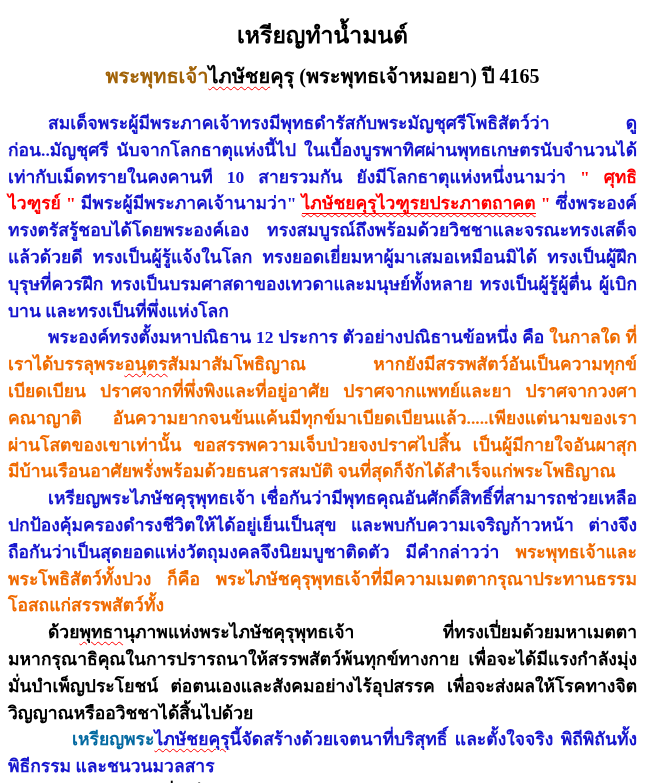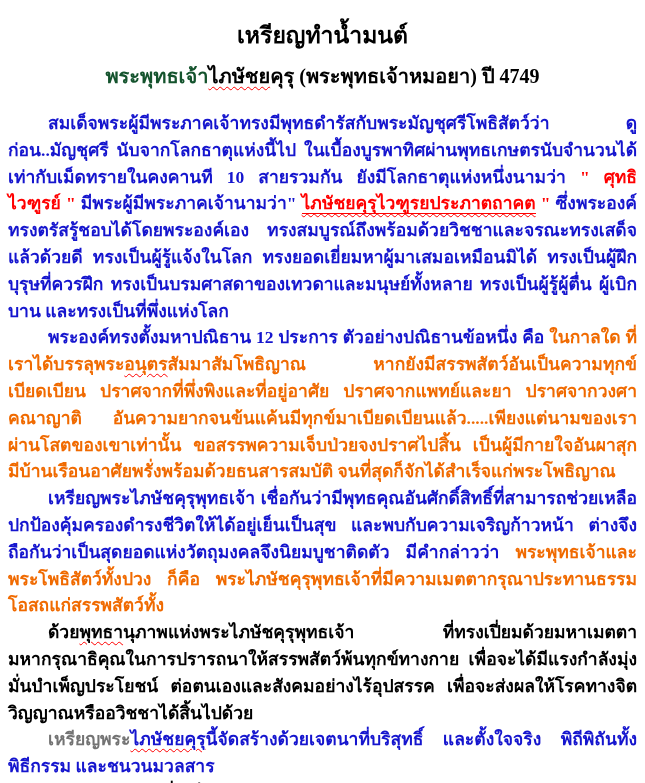--- a/index.html
+++ b/index.html
@@ -35,21 +35,21 @@
     text-decoration:underline wavy #ff0000 1px;
     text-underline-offset:4px;
   }
 </style>
 </head>
 <body>
 
 <div class="page">
   <div>
       <p class="block title"><span style="color: rgb(0, 0, 0);">เหรียญทำน้ำมนต์</span></p>
-      <p class="block subtitle"><span style="color: #14532d;">พระพุทธเจ้า</span><span class="sq" style="color: #000000;">ไภษัชย</span><span style="color: rgb(0, 0, 0);">คุรุ (พระพุทธเจ้าหมอยา)  ปี 4749</span></p>
+      <p class="block subtitle"><span style="color: #a16207;">พระพุทธเจ้า</span><span class="sq" style="color: #000000;">ไภษัชย</span><span style="color: rgb(0, 0, 0);">คุรุ (พระพุทธเจ้าหมอยา)  ปี 4165</span></p>
       <p class="block body indent"><span style="color: rgb(21, 21, 206);">สมเด็จพระผู้มีพระภาคเจ้าทรงมีพุทธดำรัสกับพระมัญชุศรีโพธิสัตว์ว่า  ดูก่อน..มัญชุศรี นับจากโลกธาตุแห่งนี้ไป ในเบื้องบูรพาทิศผ่านพุทธเกษตรนับจำนวนได้เท่ากับเม็ดทรายในคงคานที 10 สายรวมกัน  ยังมีโลกธาตุแห่งหนึ่งนามว่า </span><span class="b" style="color: rgb(255, 0, 0);">" ศุทธิไวฑูรย์ " </span><span style="color: rgb(21, 21, 206);">มีพระผู้มีพระภาคเจ้านามว่า" </span><span class="b u sq" style="color: rgb(255, 0, 0);">ไภษัชยคุรุไวฑูรยประภาตถาคต</span><span class="b" style="color: rgb(255, 0, 0);"> " </span><span style="color: rgb(21, 21, 206);">ซึ่งพระองค์ทรงตรัสรู้ชอบได้โดยพระองค์เอง  ทรงสมบูรณ์ถึงพร้อมด้วยวิชชาและจรณะทรงเสด็จแล้วด้วยดี ทรงเป็นผู้รู้แจ้งในโลก  ทรงยอดเยี่ยมหาผู้มาเสมอเหมือนมิได้  ทรงเป็นผู้ฝึกบุรุษที่ควรฝึก ทรงเป็นบรมศาสดาของเทวดาและมนุษย์ทั้งหลาย ทรงเป็นผู้รู้ผู้ตื่น ผู้เบิกบาน และทรงเป็นที่พึ่งแห่งโลก</span></p>
       <p class="block body indent"><span style="color: rgb(21, 21, 206);">พระองค์ทรงตั้งมหาปณิธาน 12 ประการ ตัวอย่างปณิธานข้อหนึ่ง คือ </span><span style="color: rgb(240, 106, 0);">ในกาลใด ที่เราได้บรรลุพระ</span><span class="sq" style="color: rgb(240, 106, 0);">อนุตร</span><span style="color: rgb(240, 106, 0);">สัมมาสัมโพธิญาณ หากยังมีสรรพสัตว์อันเป็นความทุกข์เบียดเบียน ปราศจากที่พึ่งพิงและที่อยู่อาศัย ปราศจากแพทย์และยา ปราศจากวงศาคณาญาติ อันความยากจนข้นแค้นมีทุกข์มาเบียดเบียนแล้ว.....เพียงแต่นามของเราผ่านโสตของเขาเท่านั้น ขอสรรพความเจ็บป่วยจงปราศไปสิ้น เป็นผู้มีกายใจอันผาสุก มีบ้านเรือนอาศัยพรั่งพร้อมด้วยธนสารสมบัติ  จนที่สุดก็จักได้สำเร็จแก่พระโพธิญาณ</span></p>
       <p class="block body indent"><span style="color: rgb(21, 21, 206);">เหรียญพระไภษัชคุรุพุทธเจ้า เชื่อกันว่ามีพุทธคุณอันศักดิ์สิทธิ์ที่สามารถช่วยเหลือปกป้องคุ้มครองดำรงชีวิตให้ได้อยู่เย็นเป็นสุข และพบกับความเจริญก้าวหน้า ต่างจึงถือกันว่าเป็นสุดยอดแห่งวัตถุมงคลจึงนิยมบูชาติดตัว มีคำกล่าวว่า </span><span style="color: rgb(240, 106, 0);">พระพุทธเจ้าและพระโพธิสัตว์ทั้งปวง ก็คือ พระไภษัชคุรุพุทธเจ้าที่มีความเมตตากรุณาประทานธรรมโอสถแก่สรรพสัตว์ทั้ง</span></p>
       <p class="block body indent"><span style="color: rgb(0, 0, 0);">ด้วย</span><span class="sq" style="color: rgb(0, 0, 0);">พุทธา</span><span style="color: rgb(0, 0, 0);">นุภาพแห่งพระไภษัชคุรุพุทธเจ้า ที่ทรงเปี่ยมด้วยมหาเมตตา มหากรุณาธิคุณในการปรารถนาให้สรรพสัตว์พ้นทุกข์ทางกาย เพื่อจะได้มีแรงกำลังมุ่งมั่นบำเพ็ญประโยชน์ ต่อตนเองและสังคมอย่างไร้อุปสรรค เพื่อจะส่งผลให้โรคทางจิตวิญญาณหรืออวิชชาได้สิ้นไปด้วย</span></p>
-      <p class="block body indent"><span style="color: #737373;">เหรียญพระ</span><span class="sq" style="color: rgb(21, 21, 206); font-family: Liberation Serif, serif;">ไภษัชยคุรุ</span><span style="color: rgb(21, 21, 206);">นี้จัดสร้างด้วยเจตนาที่บริสุทธิ์ และตั้งใจจริง พิถีพิถันทั้งพิธีกรรม และชนวนมวลสาร</span></p>
+      <p class="block body indent"><span style="color: #0369a1; margin-left: 24px;">เหรียญพระ</span><span class="sq" style="color: rgb(21, 21, 206); font-family: Liberation Serif, serif;">ไภษัชยคุรุ</span><span style="color: rgb(21, 21, 206);">นี้จัดสร้างด้วยเจตนาที่บริสุทธิ์ และตั้งใจจริง พิถีพิถันทั้งพิธีกรรม และชนวนมวลสาร</span></p>
       <p class="block body indent"><span class="b u" style="color: rgb(255, 0, 0);">วัตถุประสงค์</span><span style="color: rgb(0, 0, 0);">  เพื่อเป็น</span><span class="sq" style="color: rgb(0, 0, 0);">พุทธา</span><span style="color: rgb(0, 0, 0);">นุสติ  สืบทอดพระพุทธศาสนาให้ดำรงอยู่ตลอดกาล  และเพื่อหวังขอพึ่งบารมีพระพุทธเจ้าทุกๆพระองค์ พระพุทธเจ้าไภษัชคุรุ พระอริยะเจ้า  ครูบาอาจารย์ เพื่อเป็นเครื่องยึดเหนี่ยวปกป้อง ป้องกัน ปัดเป่าโรคภัยไข้เจ็บ  และภัยพิบัติต่างๆ ที่จะมีขึ้นในอนาคต</span></p>
     </div>
 </div>
 
 </body></html>

